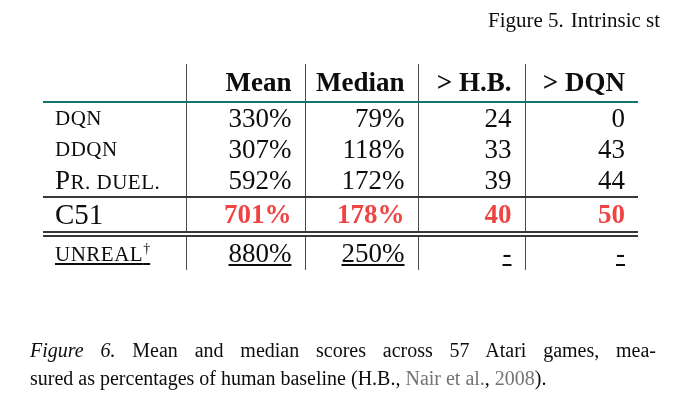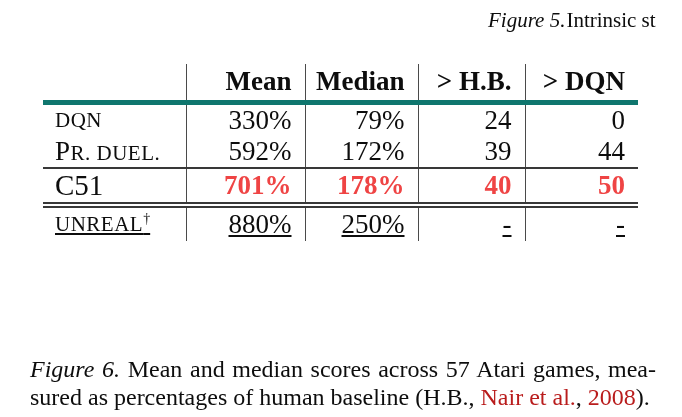--- a/index.html
+++ b/index.html
@@ -13,21 +13,21 @@
   }
 
   
   .fig5 {
     position: absolute;
     left: 488px; top: 8px;
     font-size: 21px;
     line-height: 25px;
     white-space: nowrap;
   }
-  .fig5 .figlabel { font-style: italic; margin-right: 1px; }
+  .fig5 .figlabel { margin-right: 7px; }
 
   
   table.results {
     position: absolute;
     left: 43px; top: 64px;
     border-collapse: collapse;
     table-layout: fixed;
     width: 595px;
   }
   col.c0 { width: 143px; }
@@ -44,21 +44,21 @@
   
   .results th.sep, .results td.sep { border-right: 1.5px solid #4a4a4a; }
 
   .results thead tr { height: 38px; }
   .results thead th {
     font-weight: bold;
     font-size: 27px;
     text-align: right;
     padding-right: 13px;
   }
-  .results thead tr { border-bottom: 5px solid #0f766e; }
+  .results thead tr { border-bottom: 2px solid #0f766e; }
 
   .results tbody tr.r { height: 31px; }
   .results td.num {
     font-size: 27px;
     text-align: right;
     padding-right: 13px;
   }
   .results td.lbl { padding-left: 12px; }
   .results td.lbl .sc {
     font-size: 21px;
@@ -79,33 +79,33 @@
   }
   .results tr.c51-row td.num {
     font-weight: bold;
     color: #ef4444;
   }
   .results tr.unreal-row { height: 36px; text-decoration: underline; }
 
   
   .caption {
     position: absolute;
-    left: 30px; top: 355px;
+    left: 30px; top: 336px;
     width: 626px;
-    font-size: 24px;
+    font-size: 20px;
     line-height: 28px;
   }
   .caption .line1 {
     text-align: justify;
     text-align-last: justify;
     white-space: nowrap;
   }
   .caption .figlabel { font-style: italic; }
   .caption a.cite {
-    color: #b91c1c;
+    color: #737373;
     text-decoration: none;
     cursor: pointer;
   }
 </style>
 </head>
 <body>
 
 <div class="fig5">
   <span class="figlabel">Figure 5.</span><span>Intrinsic st</span>
 </div>
@@ -129,20 +129,29 @@
   </thead>
   <tbody>
     <tr class="r">
       <td class="lbl sep">
           <div class="sc">DQN</div>
         </td>
       <td class="num sep">330%</td>
       <td class="num sep">79%</td>
       <td class="num sep">24</td>
       <td class="num">0</td>
+    </tr>
+    <tr class="r">
+      <td class="lbl sep">
+          <div class="sc">DDQN</div>
+        </td>
+      <td class="num sep">307%</td>
+      <td class="num sep">118%</td>
+      <td class="num sep">33</td>
+      <td class="num">43</td>
     </tr>
     <tr class="r">
       <td class="lbl sep">
           <div class="sc lead">PR. DUEL.</div>
         </td>
       <td class="num sep">592%</td>
       <td class="num sep">172%</td>
       <td class="num sep">39</td>
       <td class="num">44</td>
     </tr>

